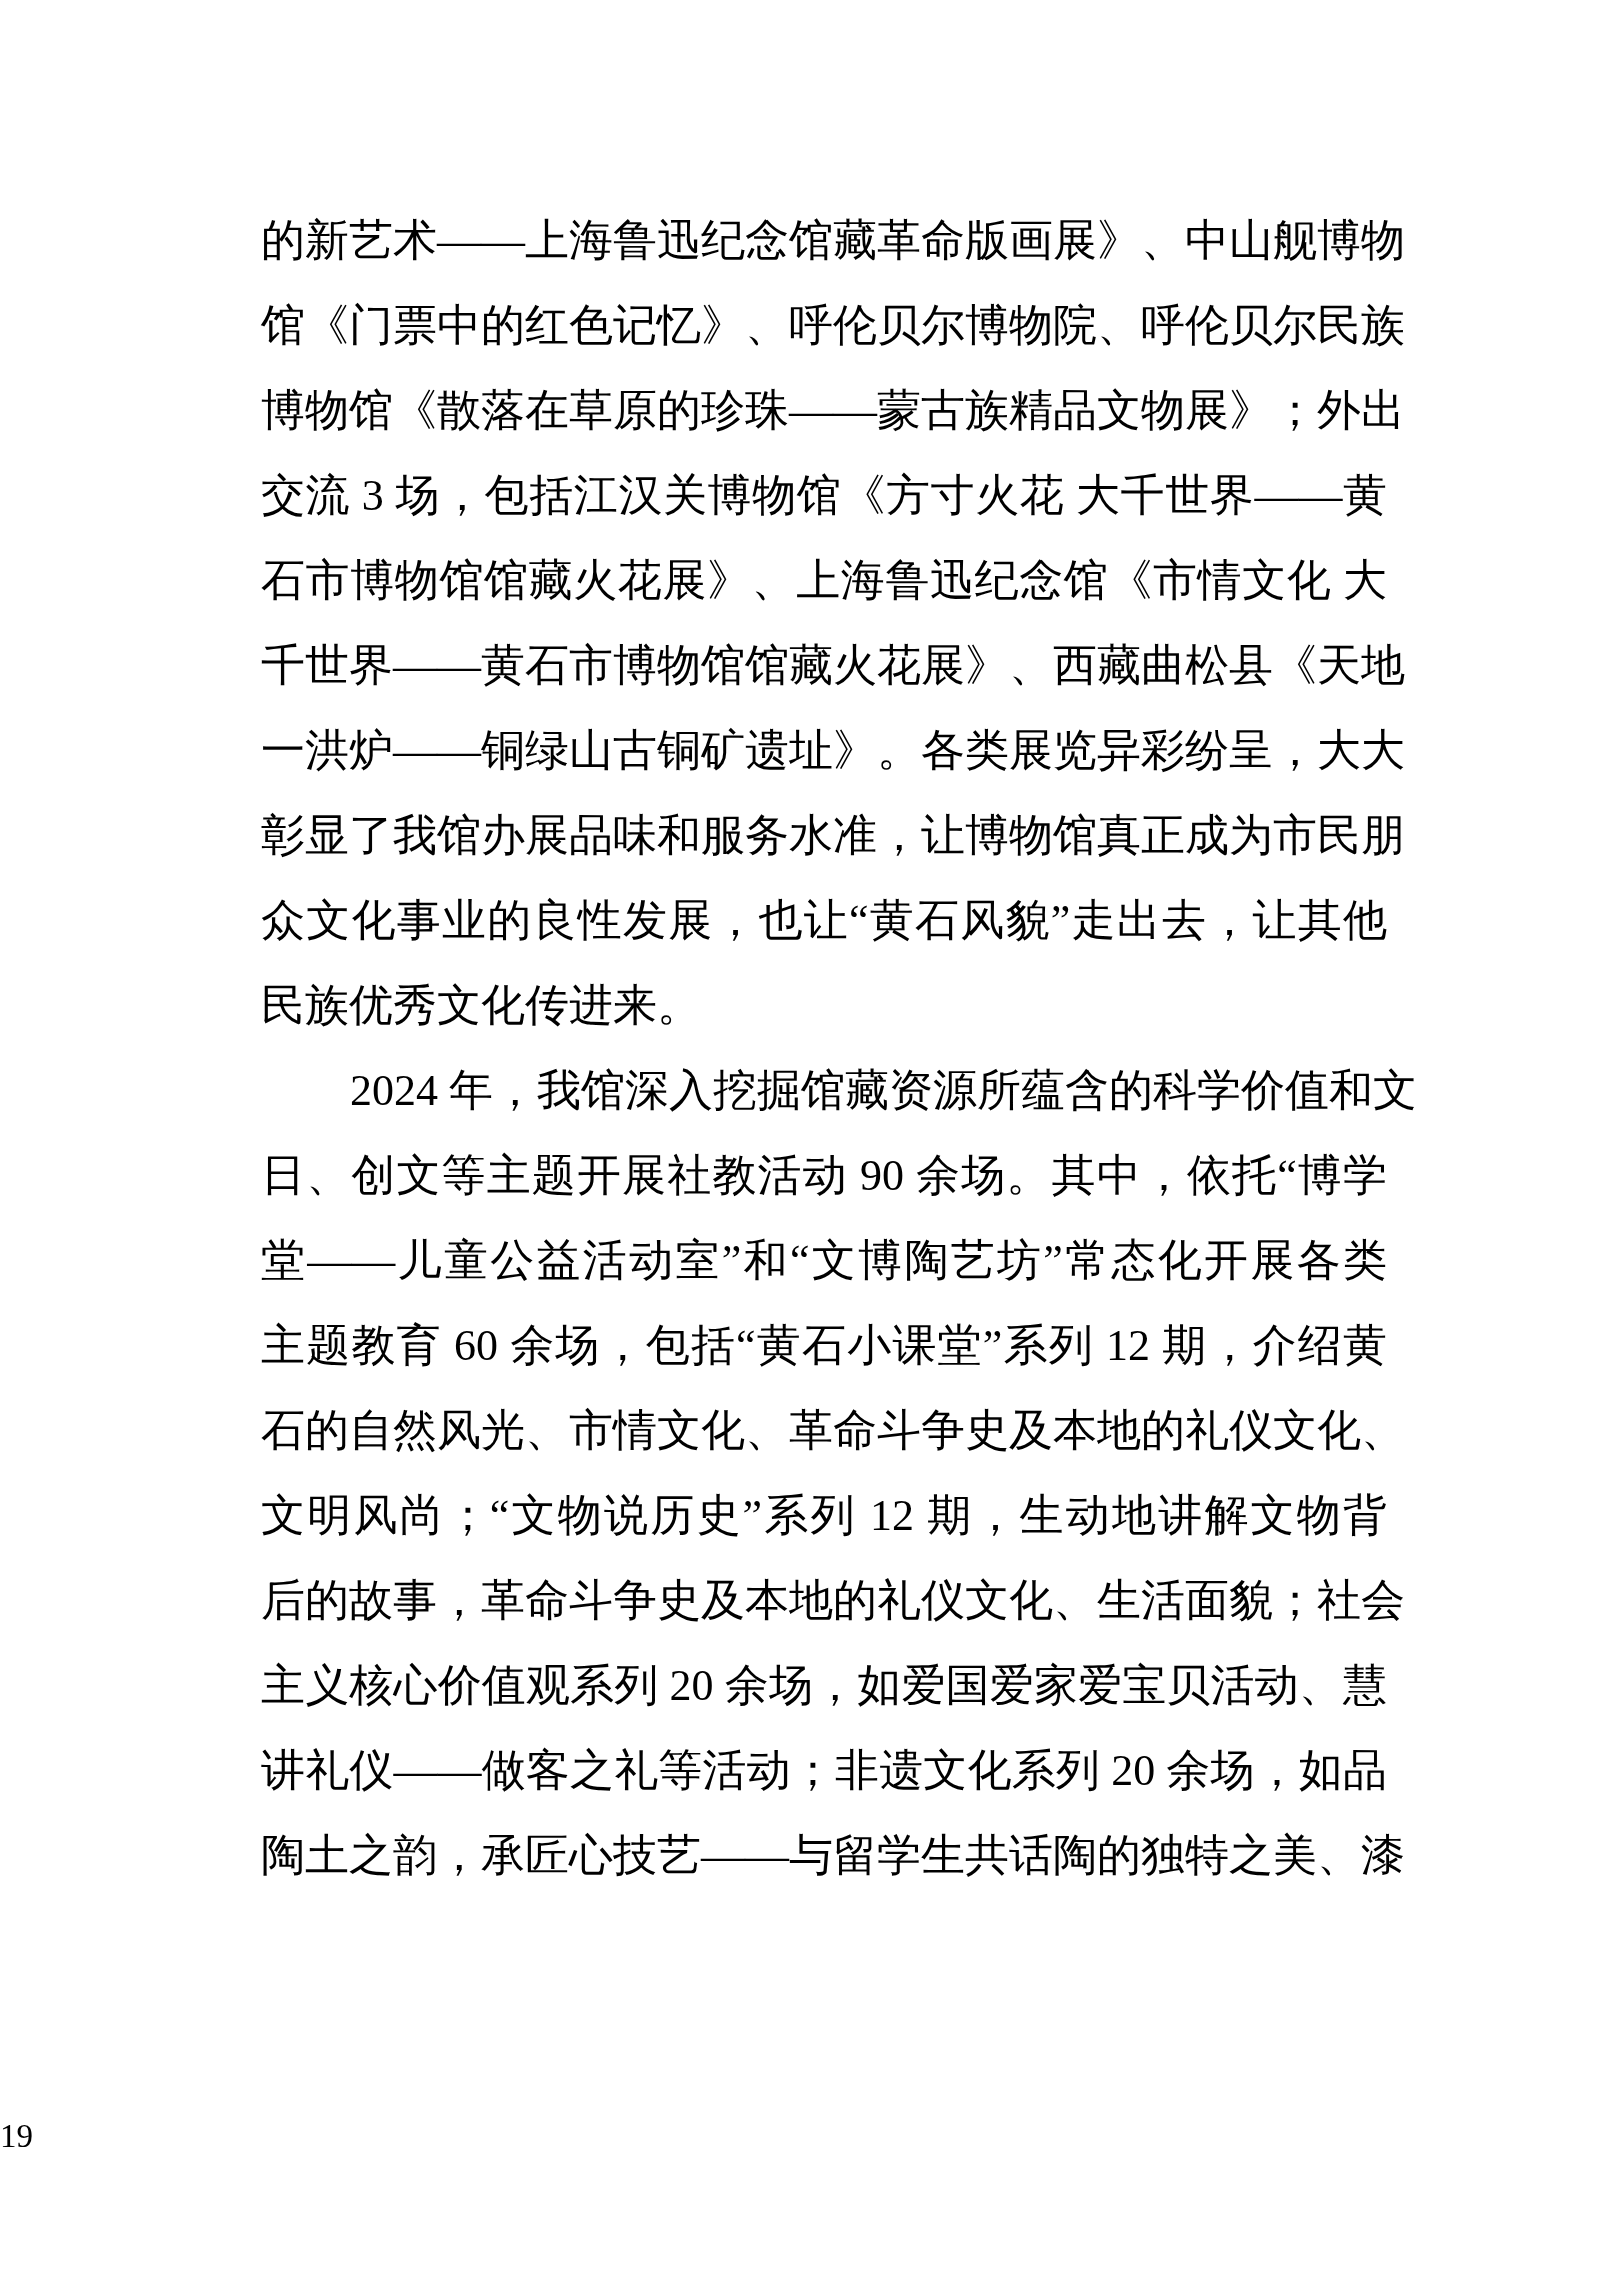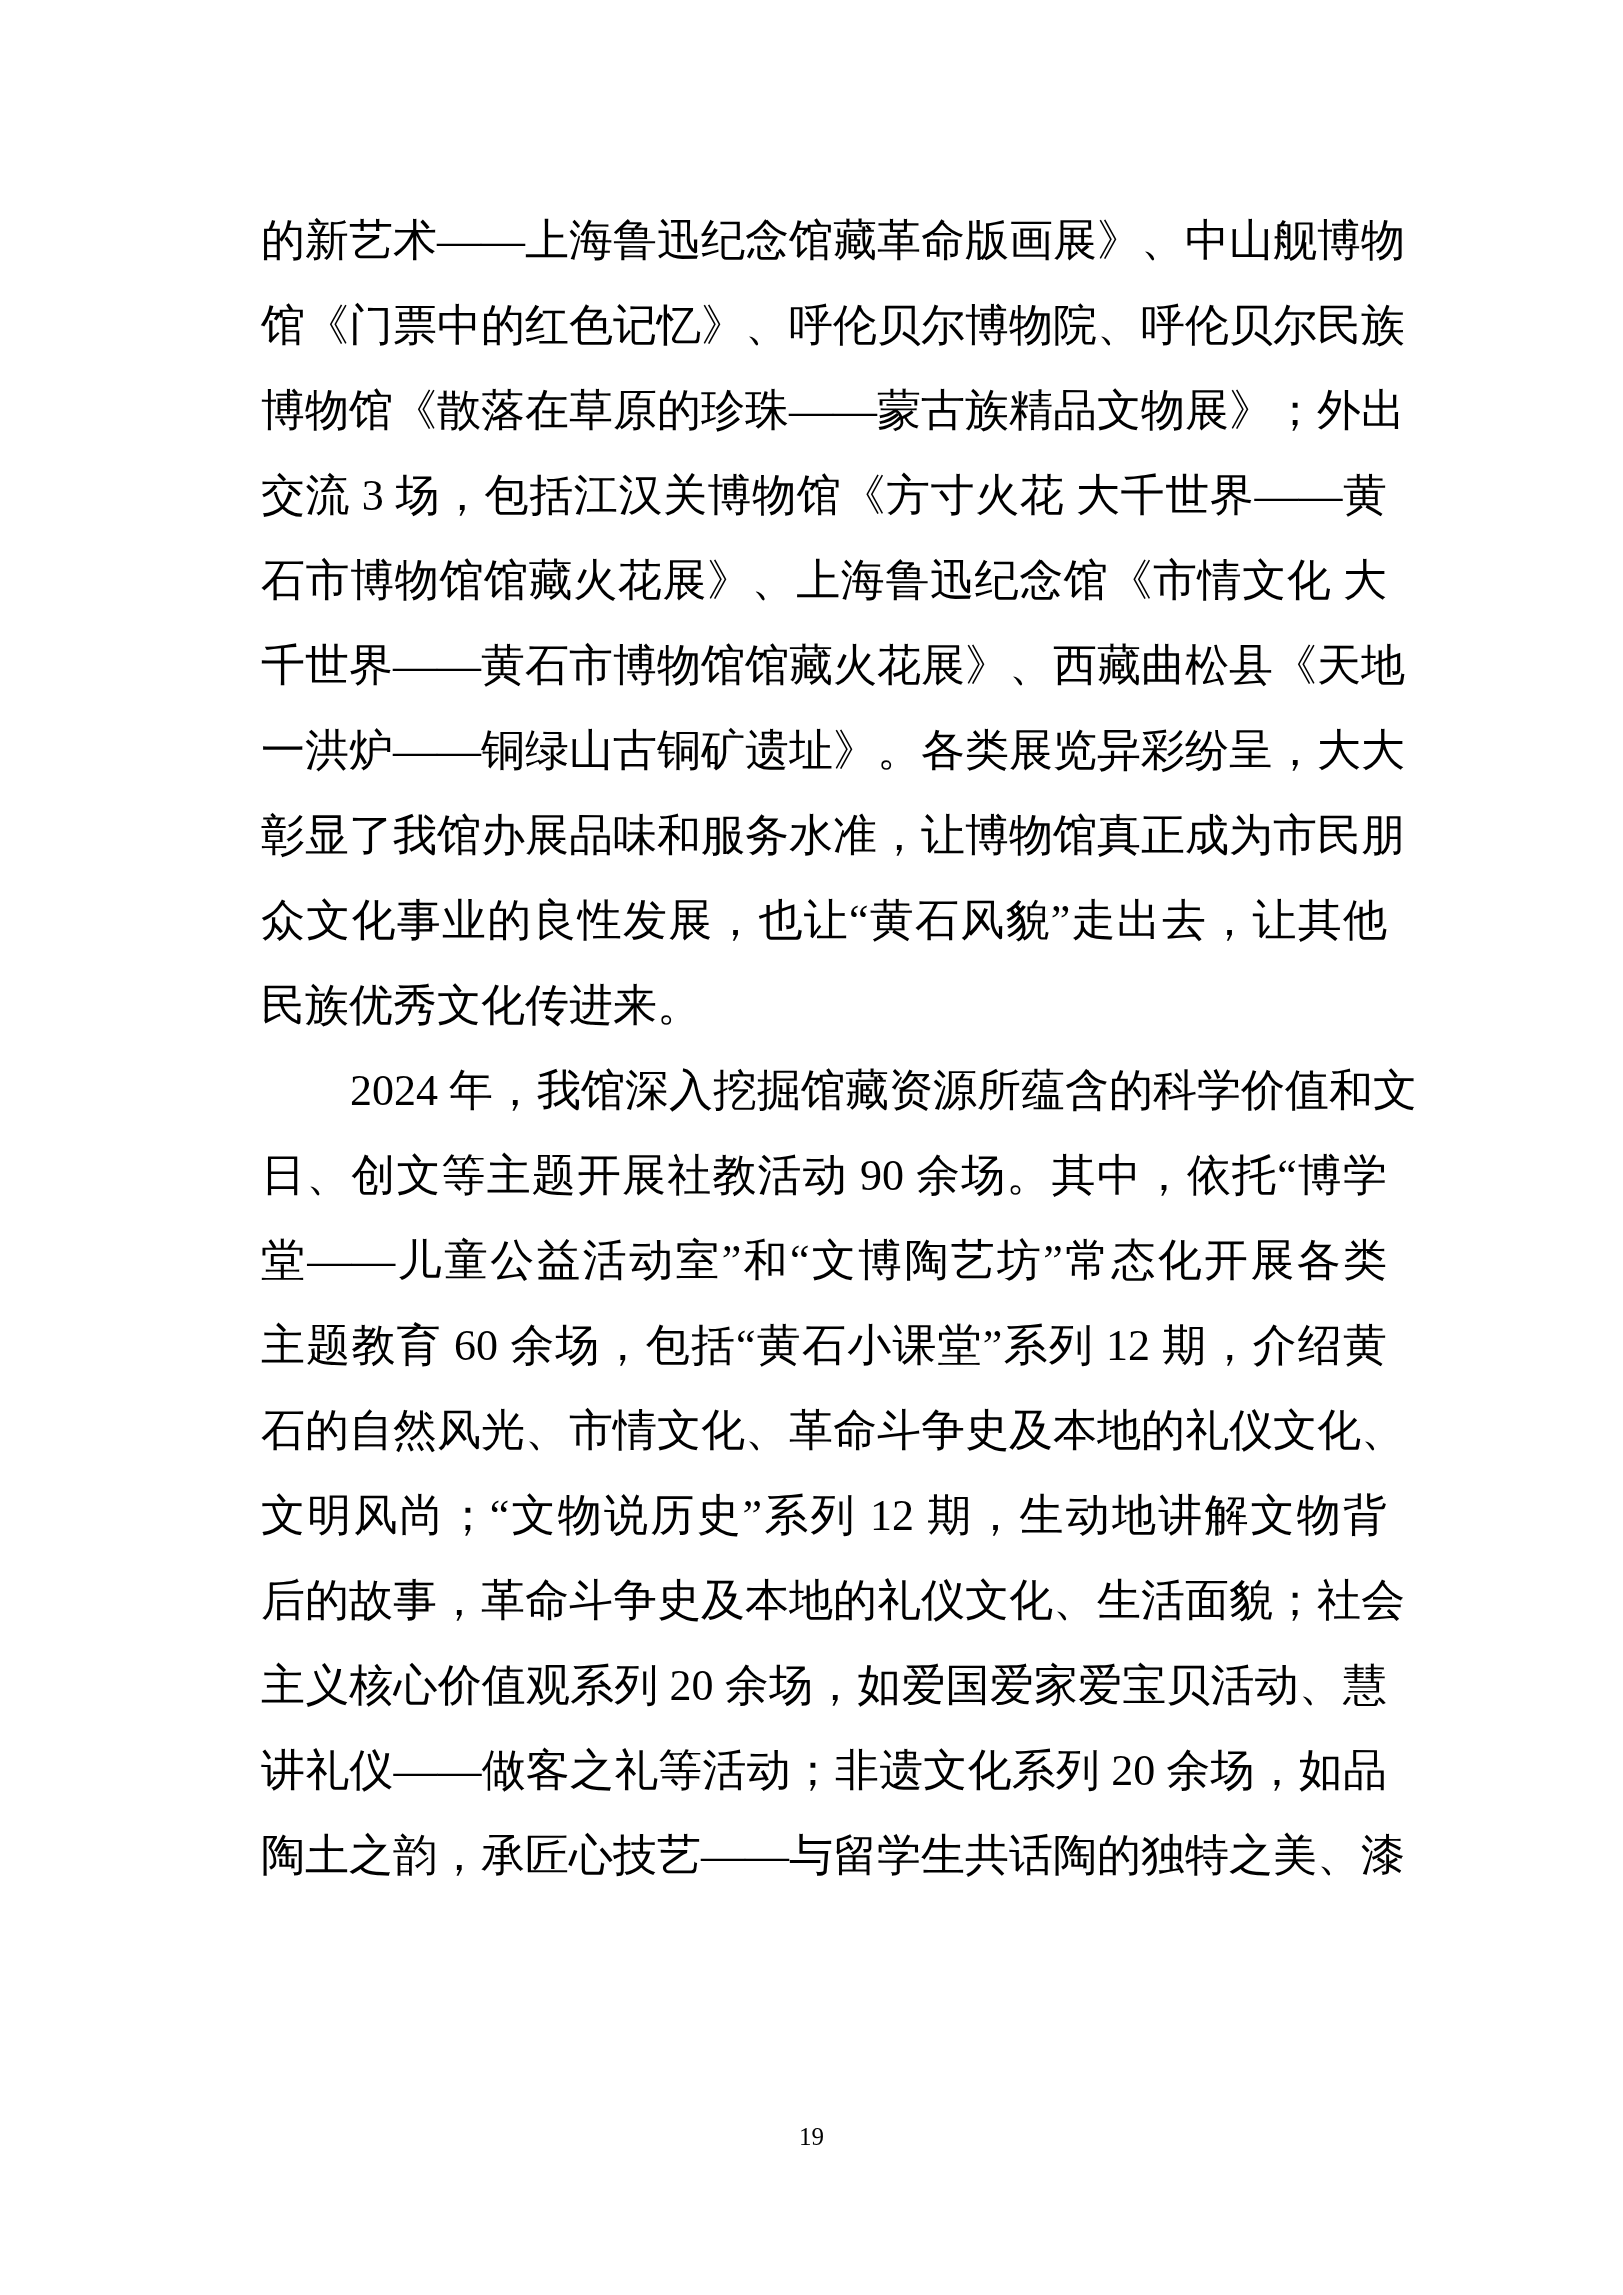--- a/index.html
+++ b/index.html
@@ -42,22 +42,21 @@
     text-align-last: left;
   }
   .line.indent {
     padding-left: 89px;
   }
   .page-number {
     position: absolute;
     top: 2117px;
     left: 0;
     width: 100%;
-    text-align: center;
-    font-size: 25px;
+    font-size: 33px;
     line-height: 39px;
     color: #000000;
   }
 </style>
 </head>
 <body>
 
 <div class="page">
   <div class="text-block">
 

